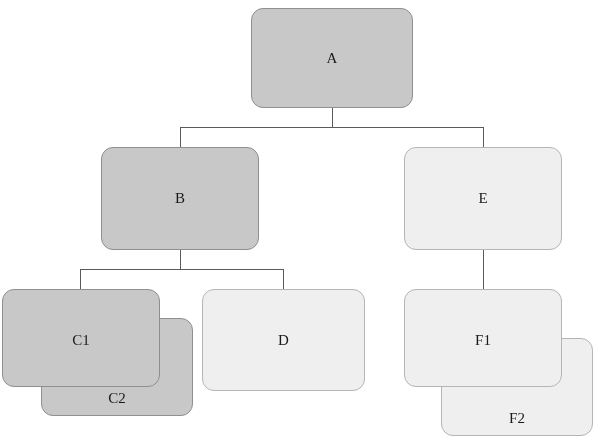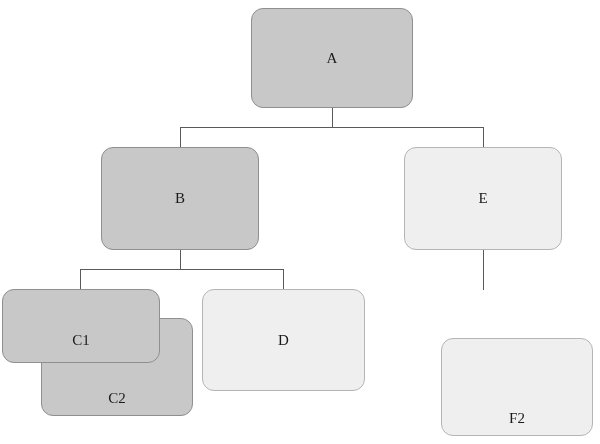--- a/index.html
+++ b/index.html
@@ -70,26 +70,29 @@
   </div>
 
   <div class="node light" style="left:404px; top:147px; width:158px; height:103px;">
     <span class="label">E</span>
   </div>
 
   <div class="node dark" style="left:41px; top:318px; width:152px; height:98px; z-index:1;">
     <span class="label" style="position:absolute; left:0; right:0; bottom:8px; text-align:center;">C2</span>
   </div>
 
-  <div class="node dark" style="left:2px; top:289px; width:158px; height:74px; z-index:2;">
+  <div class="node dark" style="left:2px; top:289px; width:158px; height:98px; z-index:2;">
     <span class="label" style="position:absolute; left:0; right:0; top:42px; text-align:center;">C1</span>
   </div>
 
   <div class="node light" style="left:202px; top:289px; width:163px; height:102px;">
     <span class="label">D</span>
   </div>
 
   <div class="node light" style="left:441px; top:338px; width:152px; height:98px; z-index:1;">
     <span class="label" style="position:absolute; left:0; right:0; bottom:8px; text-align:center;">F2</span>
   </div>
 
+  <div class="node light" style="left:404px; top:289px; width:158px; height:98px; z-index:2;">
+    <span class="label" style="position:absolute; left:0; right:0; top:42px; text-align:center;">F1</span>
+  </div>
 
 </div>
 
 </body></html>

